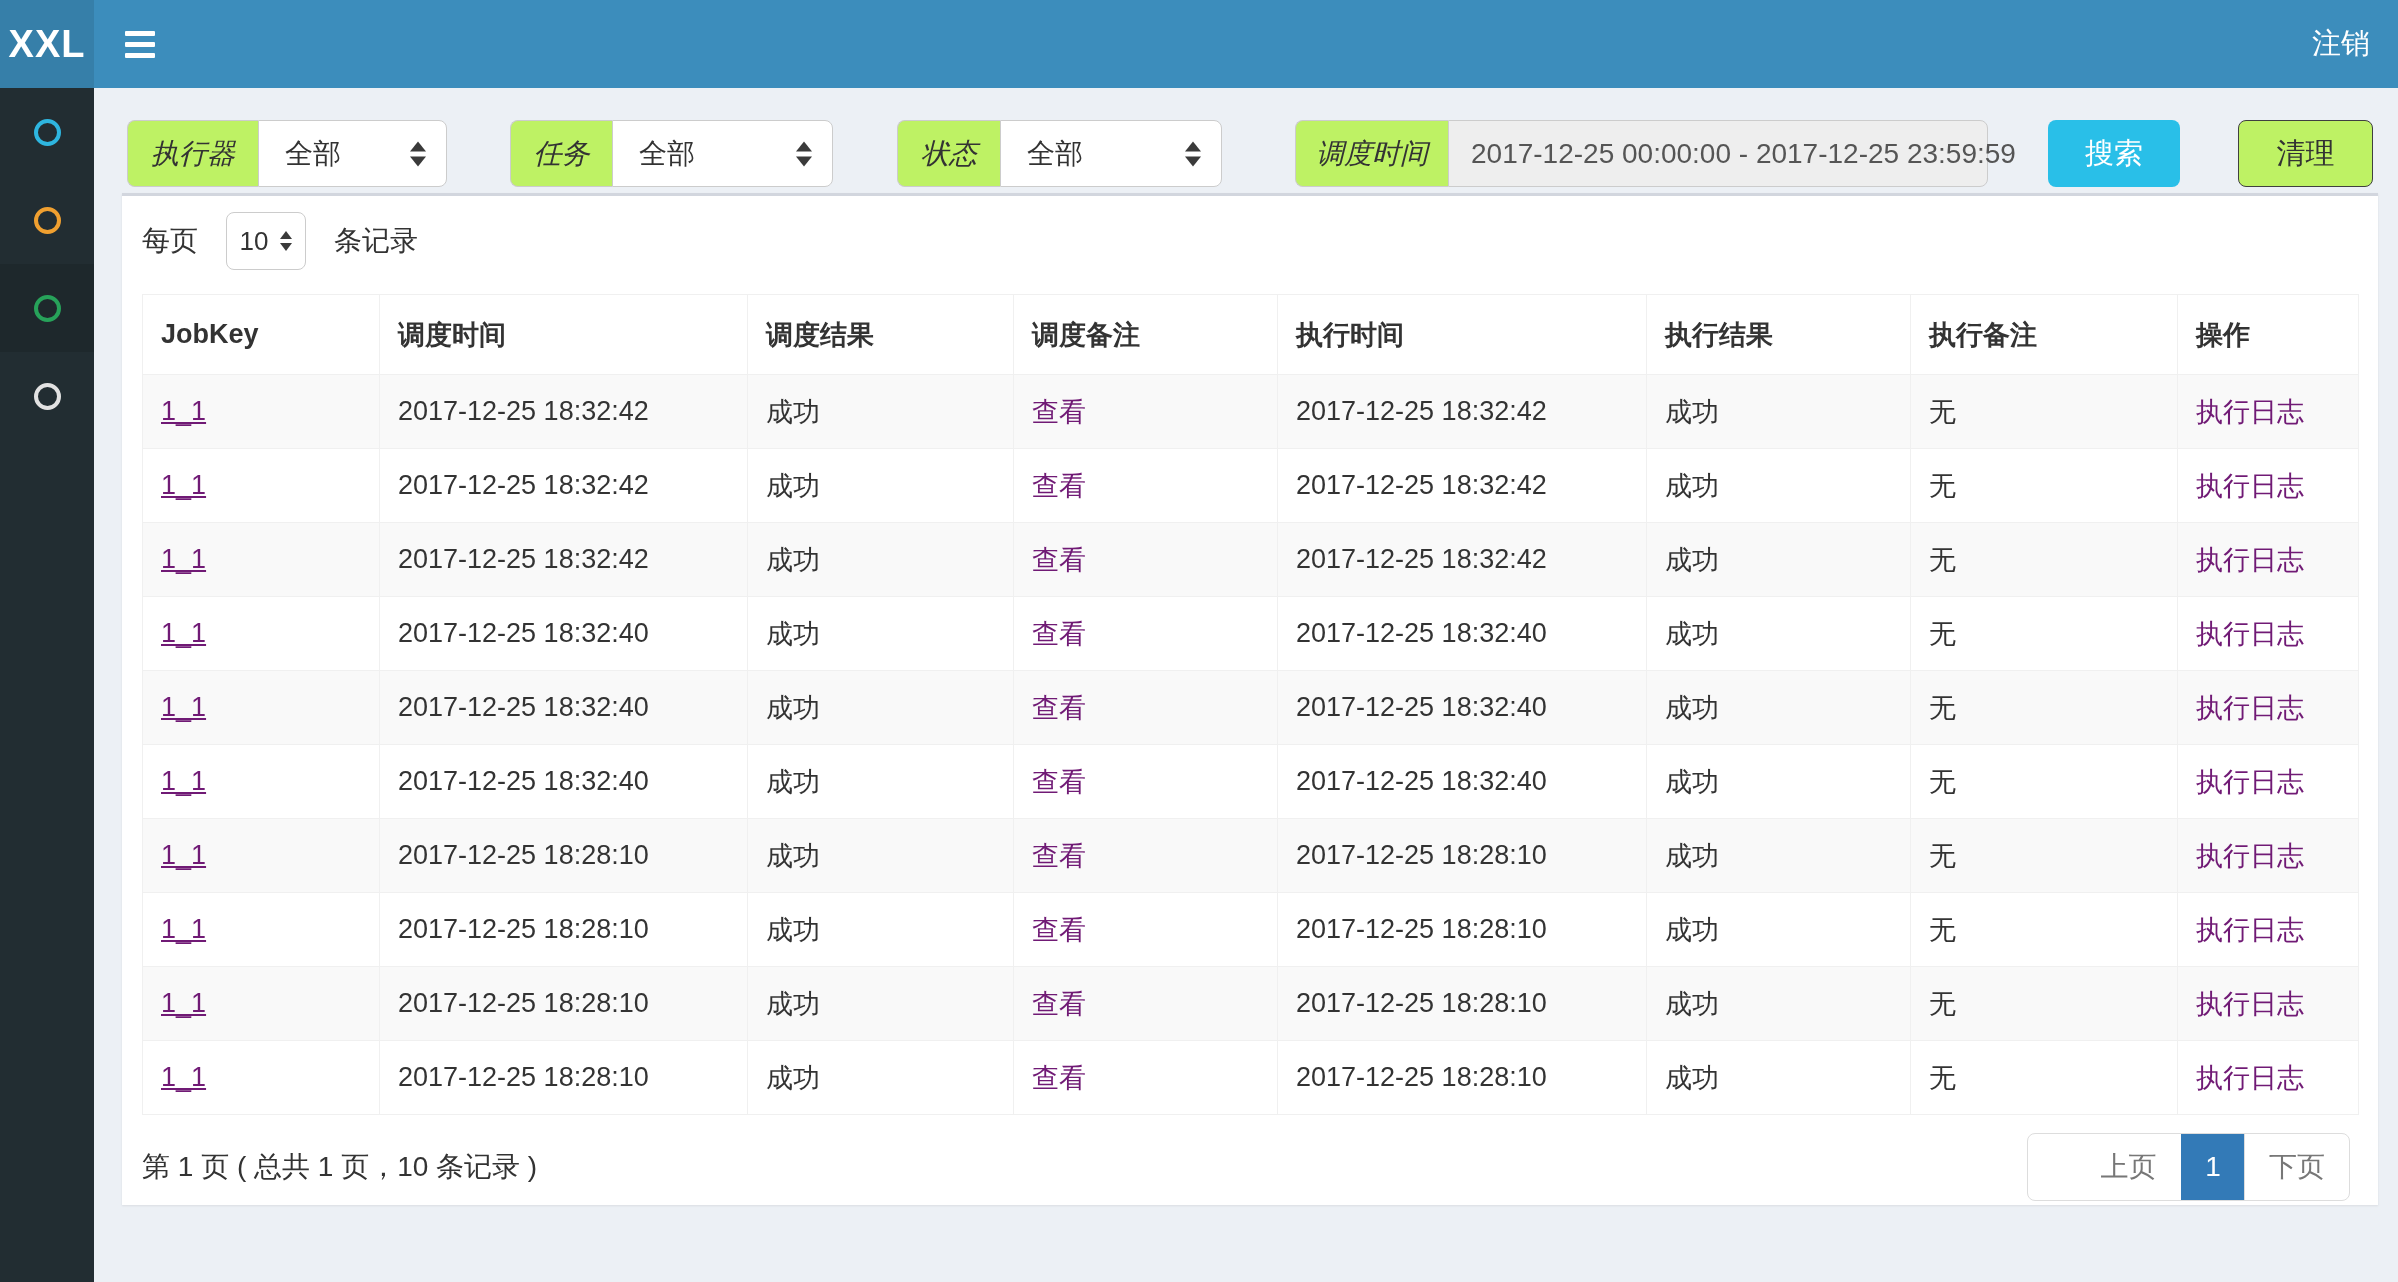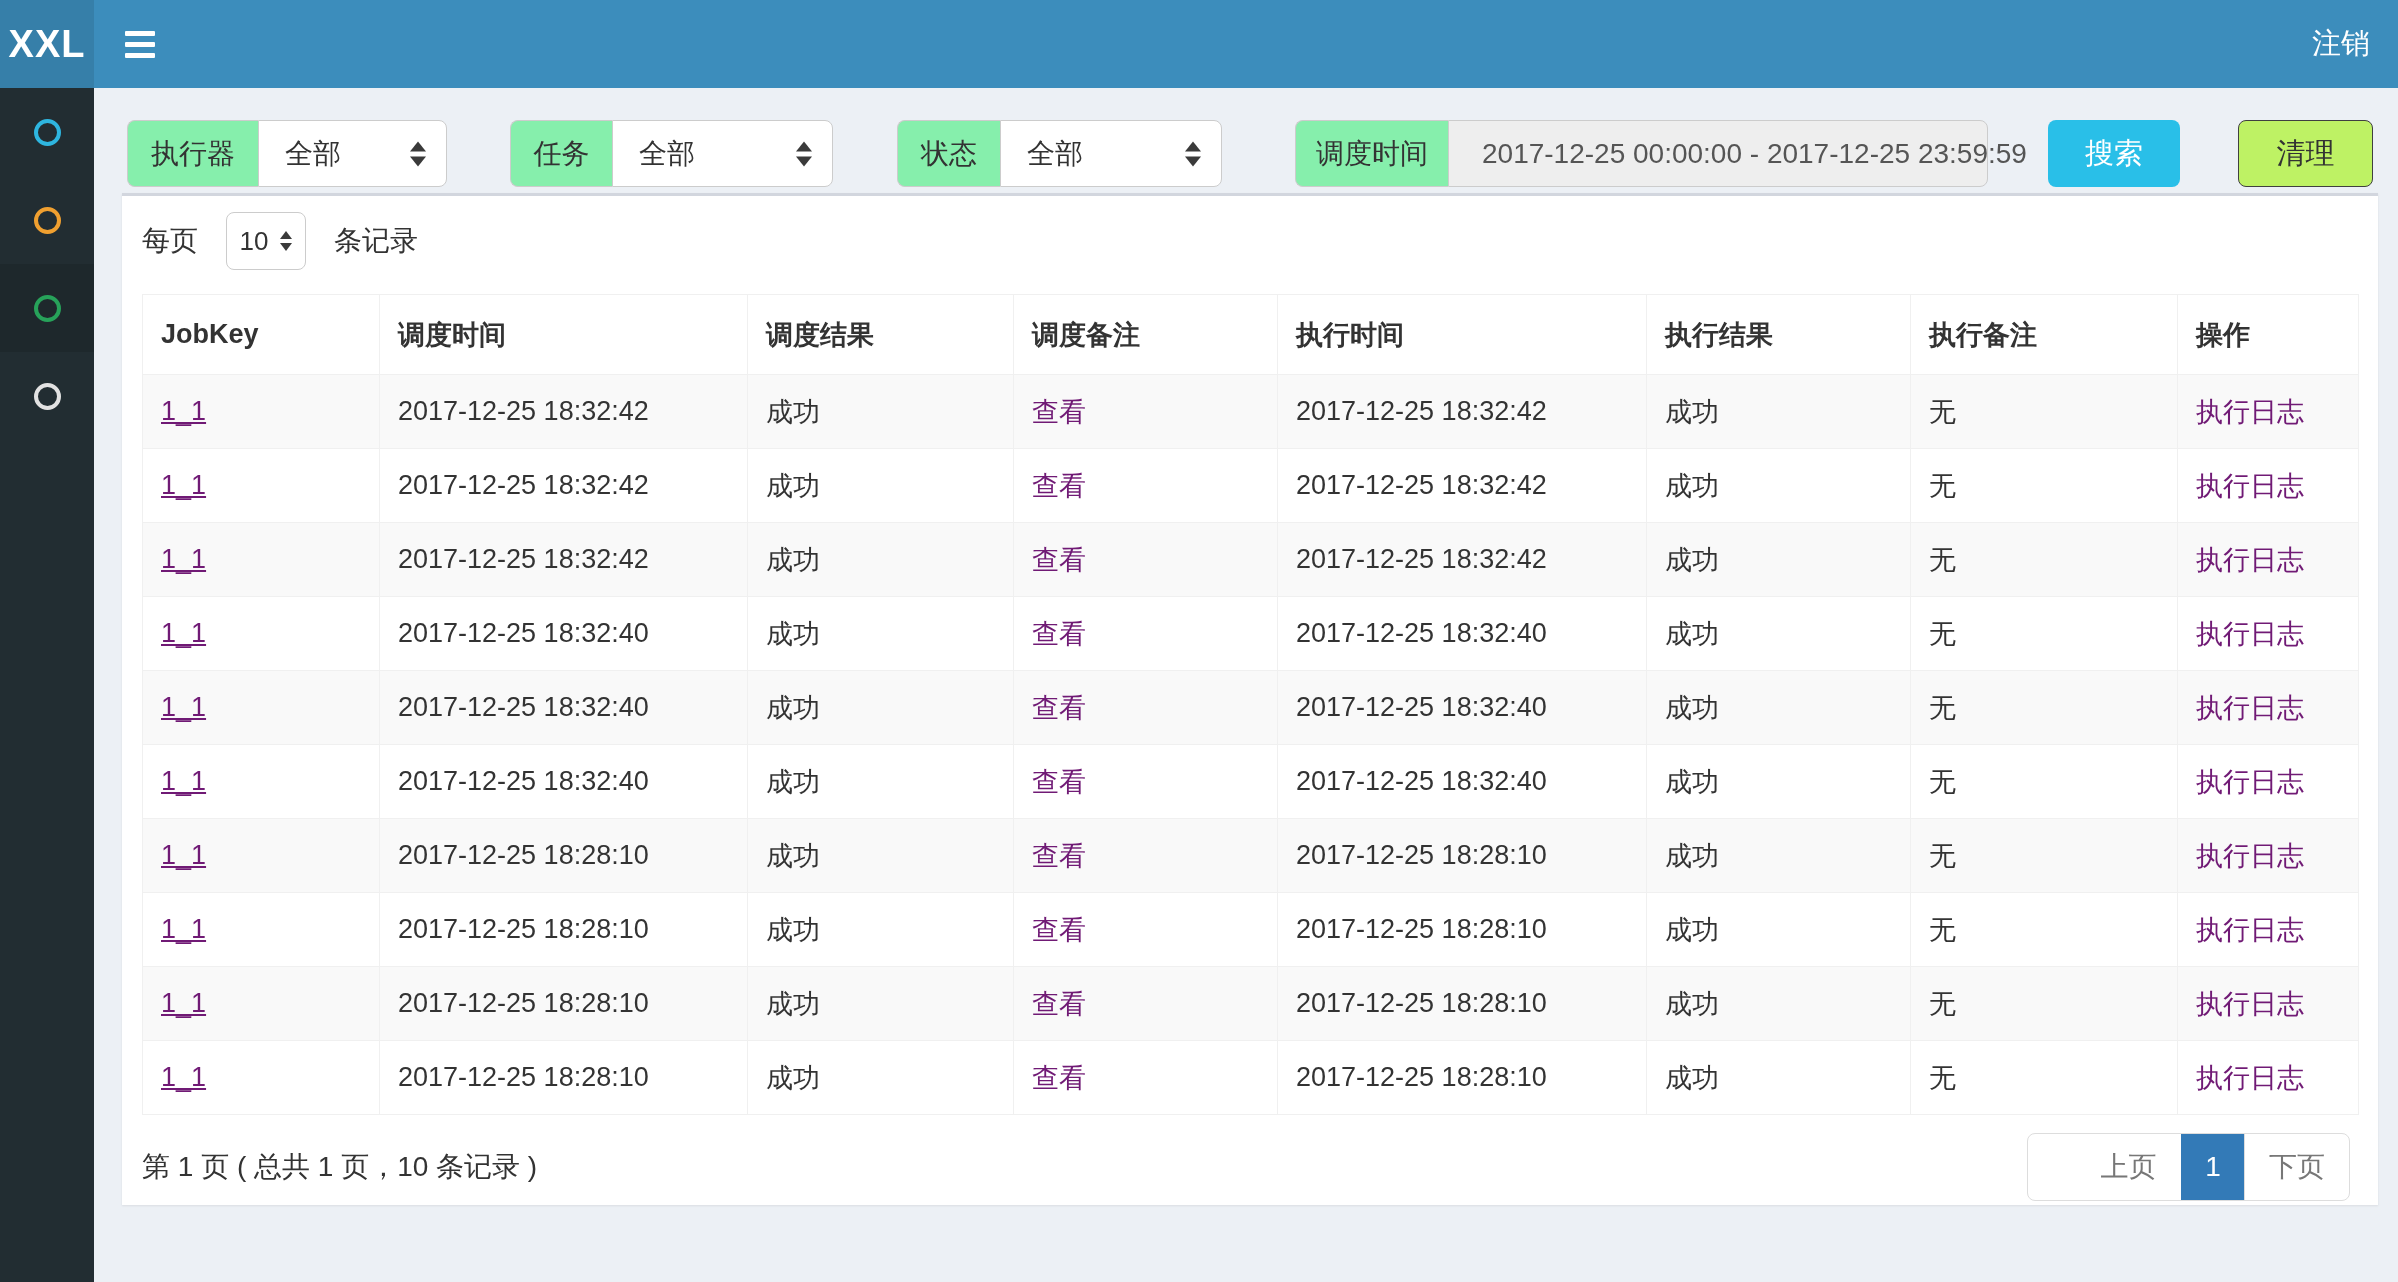--- a/index.html
+++ b/index.html
@@ -27,34 +27,34 @@
 
   
   .page-header { margin-left:5px; height:80px; padding-top:12px;
     display:flex; align-items:baseline; gap:16px; }
   .page-title { font-size:46px; font-weight:600; color:#2d2d2d; }
   .page-subtitle { font-size:30px; color:#777; }
 
   
   .filter-row { display:flex; margin-left:5px; margin-top:12px; height:67px; align-items:stretch; }
   .igroup { display:flex; }
-  .addon { background:#86efac; border:1px solid #ccc; border-right:none;
+  .addon { background:#bef264; border:1px solid #ccc; border-right:none;
     border-radius:8px 0 0 8px; display:flex; align-items:center; justify-content:center;
-    font-size:28px; color:#333; }
+    font-size:28px; color:#333;font-style:italic; }
   .selectbox { background:#fff; border:1px solid #ccc; border-radius:0 8px 8px 0;
     display:flex; align-items:center; font-size:28px; color:#333; position:relative;
     padding-left:26px; cursor:pointer; }
   .arrows { position:absolute; right:20px; top:50%; transform:translateY(-50%);
     display:flex; flex-direction:column; gap:5px; }
   .arr-up { width:0; height:0; border-left:8px solid transparent;
     border-right:8px solid transparent; border-bottom:10px solid #3a3a3a; }
   .arr-down { width:0; height:0; border-left:8px solid transparent;
     border-right:8px solid transparent; border-top:10px solid #3a3a3a; }
   .date-input { background:#eee; border:1px solid #ccc; border-radius:0 8px 8px 0;
-    color:#555; font-size:28px; display:flex; align-items:center; padding-left:33px;
+    color:#555; font-size:28px; display:flex; align-items:center; padding-left:22px;
     white-space:nowrap; }
   .btn { border-radius:8px; font-size:29px; display:flex; align-items:center;
     justify-content:center; cursor:pointer; }
   .btn-search { width:132px; margin-left:60px; background:#29bfe8; color:#fff; border:none; }
   .btn-clear  { width:135px; margin-left:58px; background:#bef264; color:#333;
     border:1px solid #404040; }
 
   
   .panel { margin-top:6px; background:#fff; border-top:3px solid #d2d6de;
     width:2256px; height:1012px; padding:12px 20px 0; box-shadow:0 1px 2px rgba(0,0,0,.08); }

